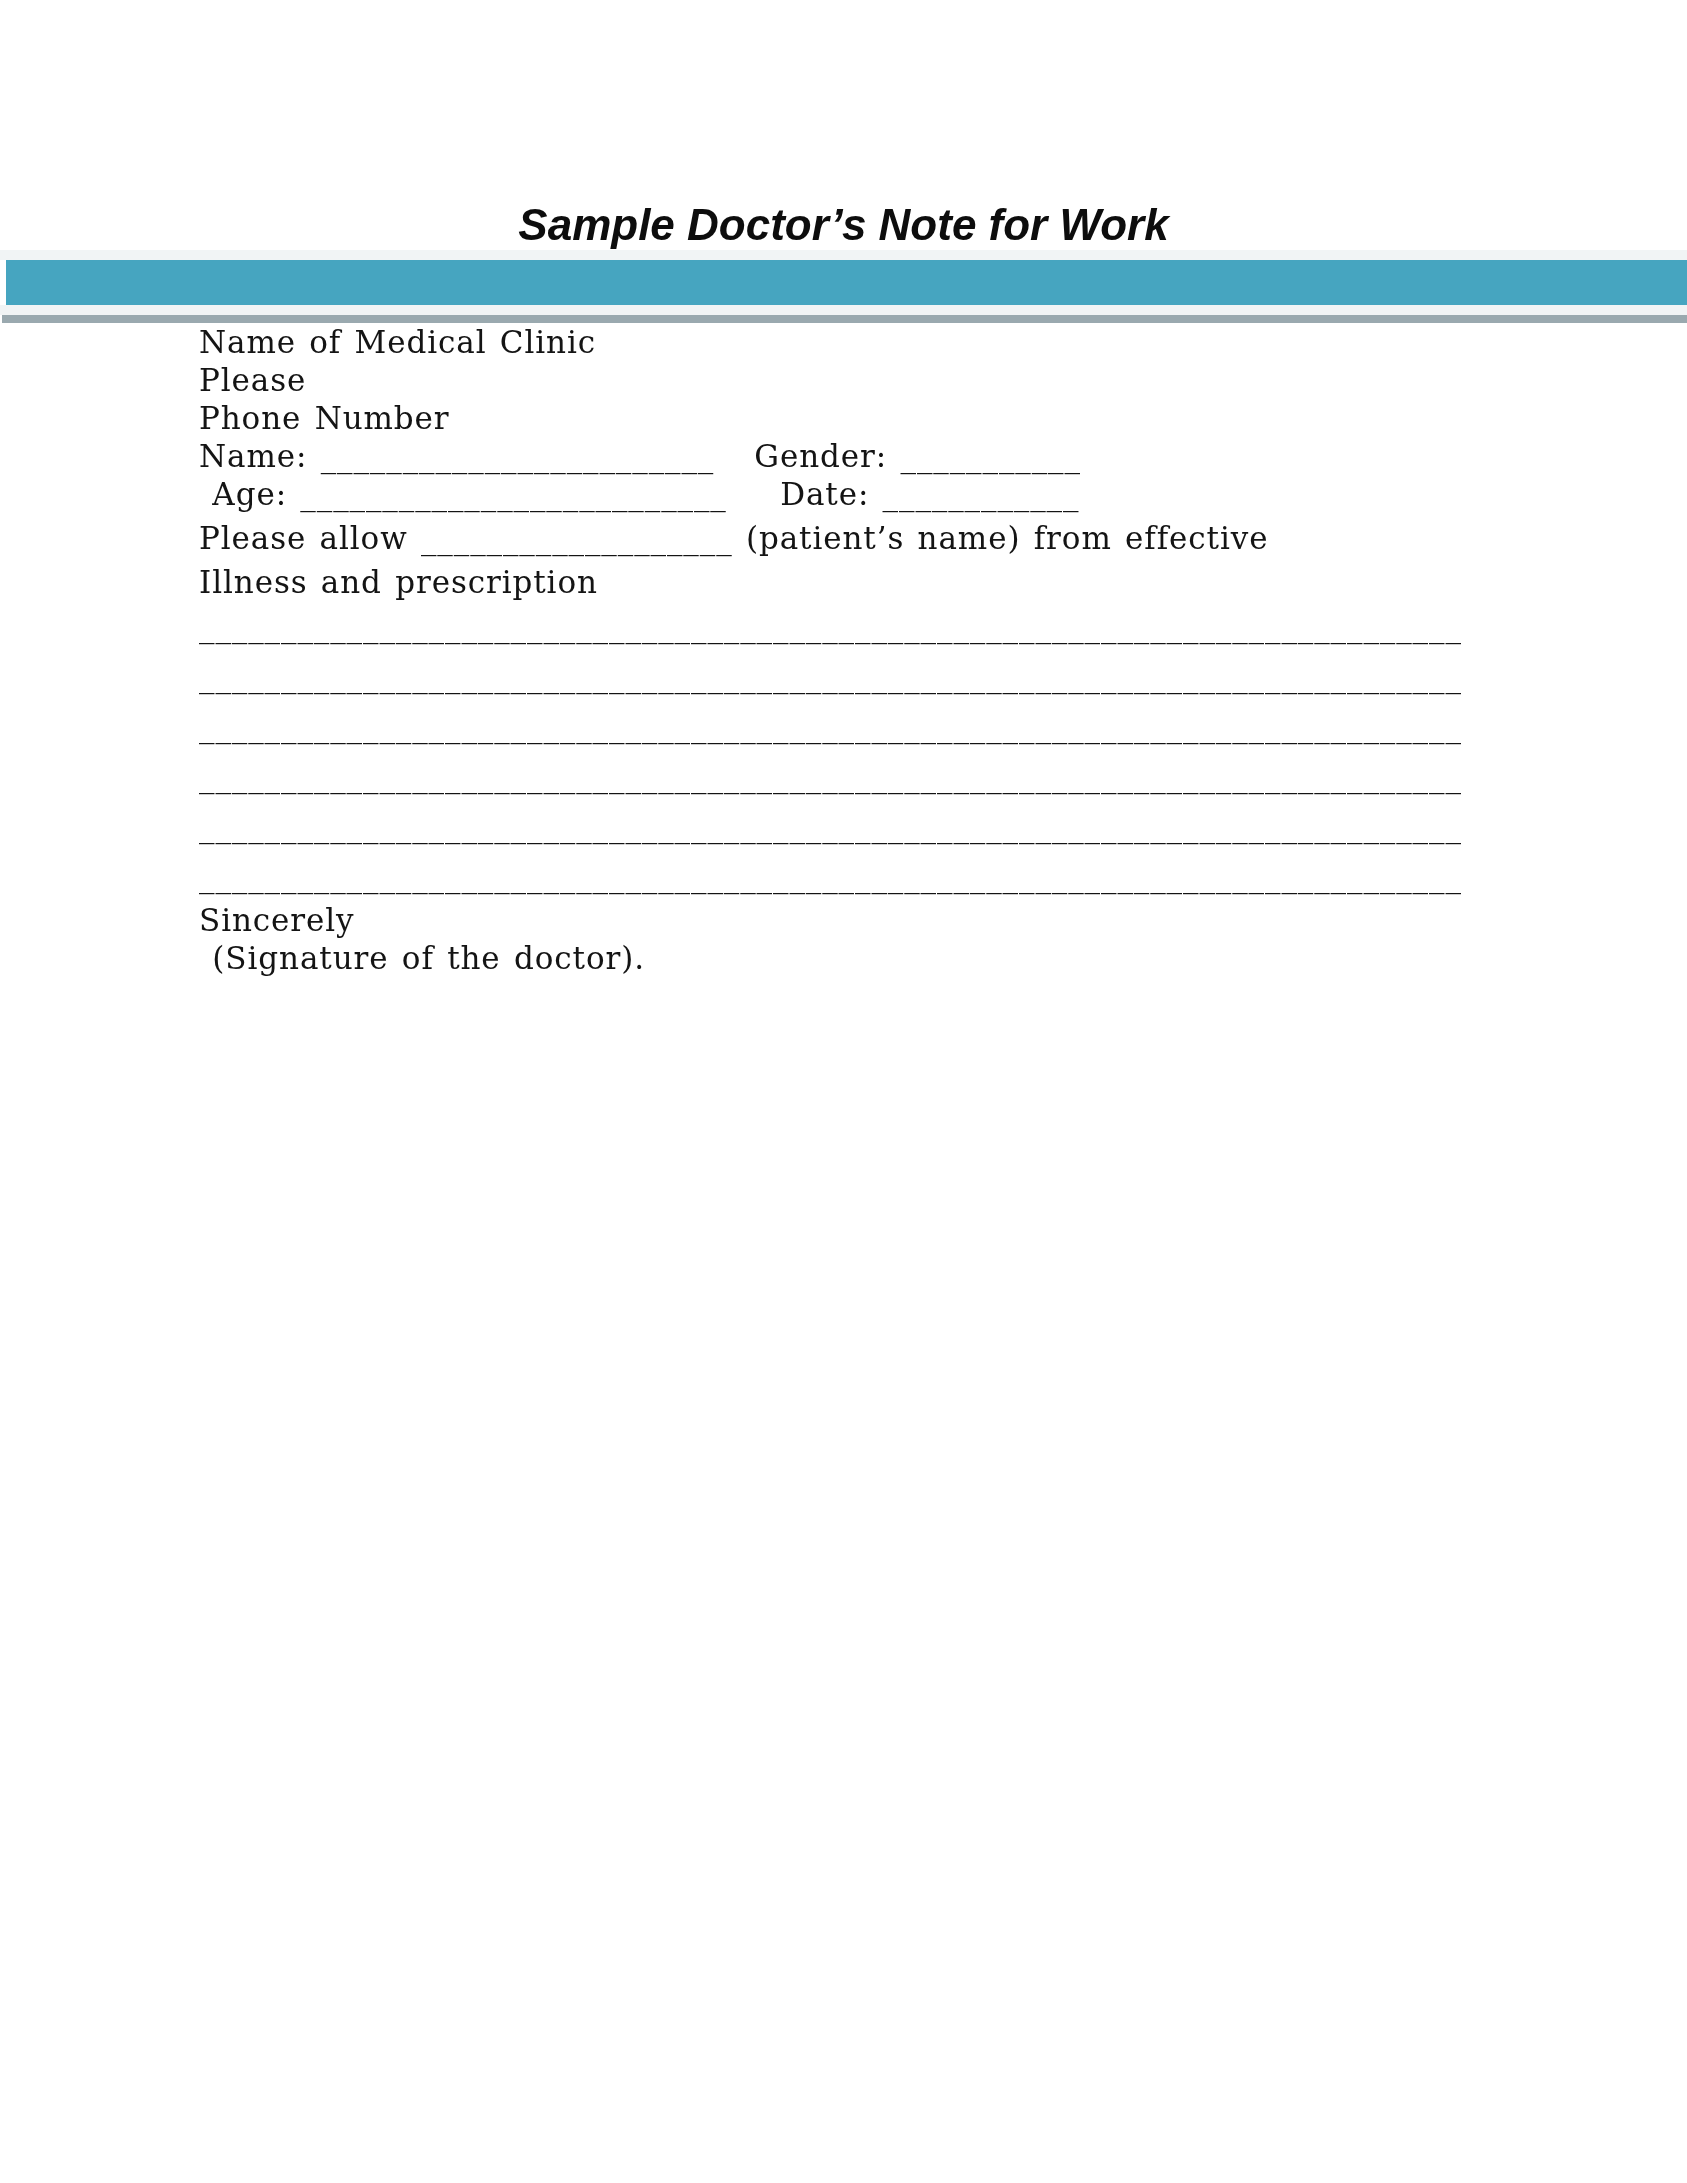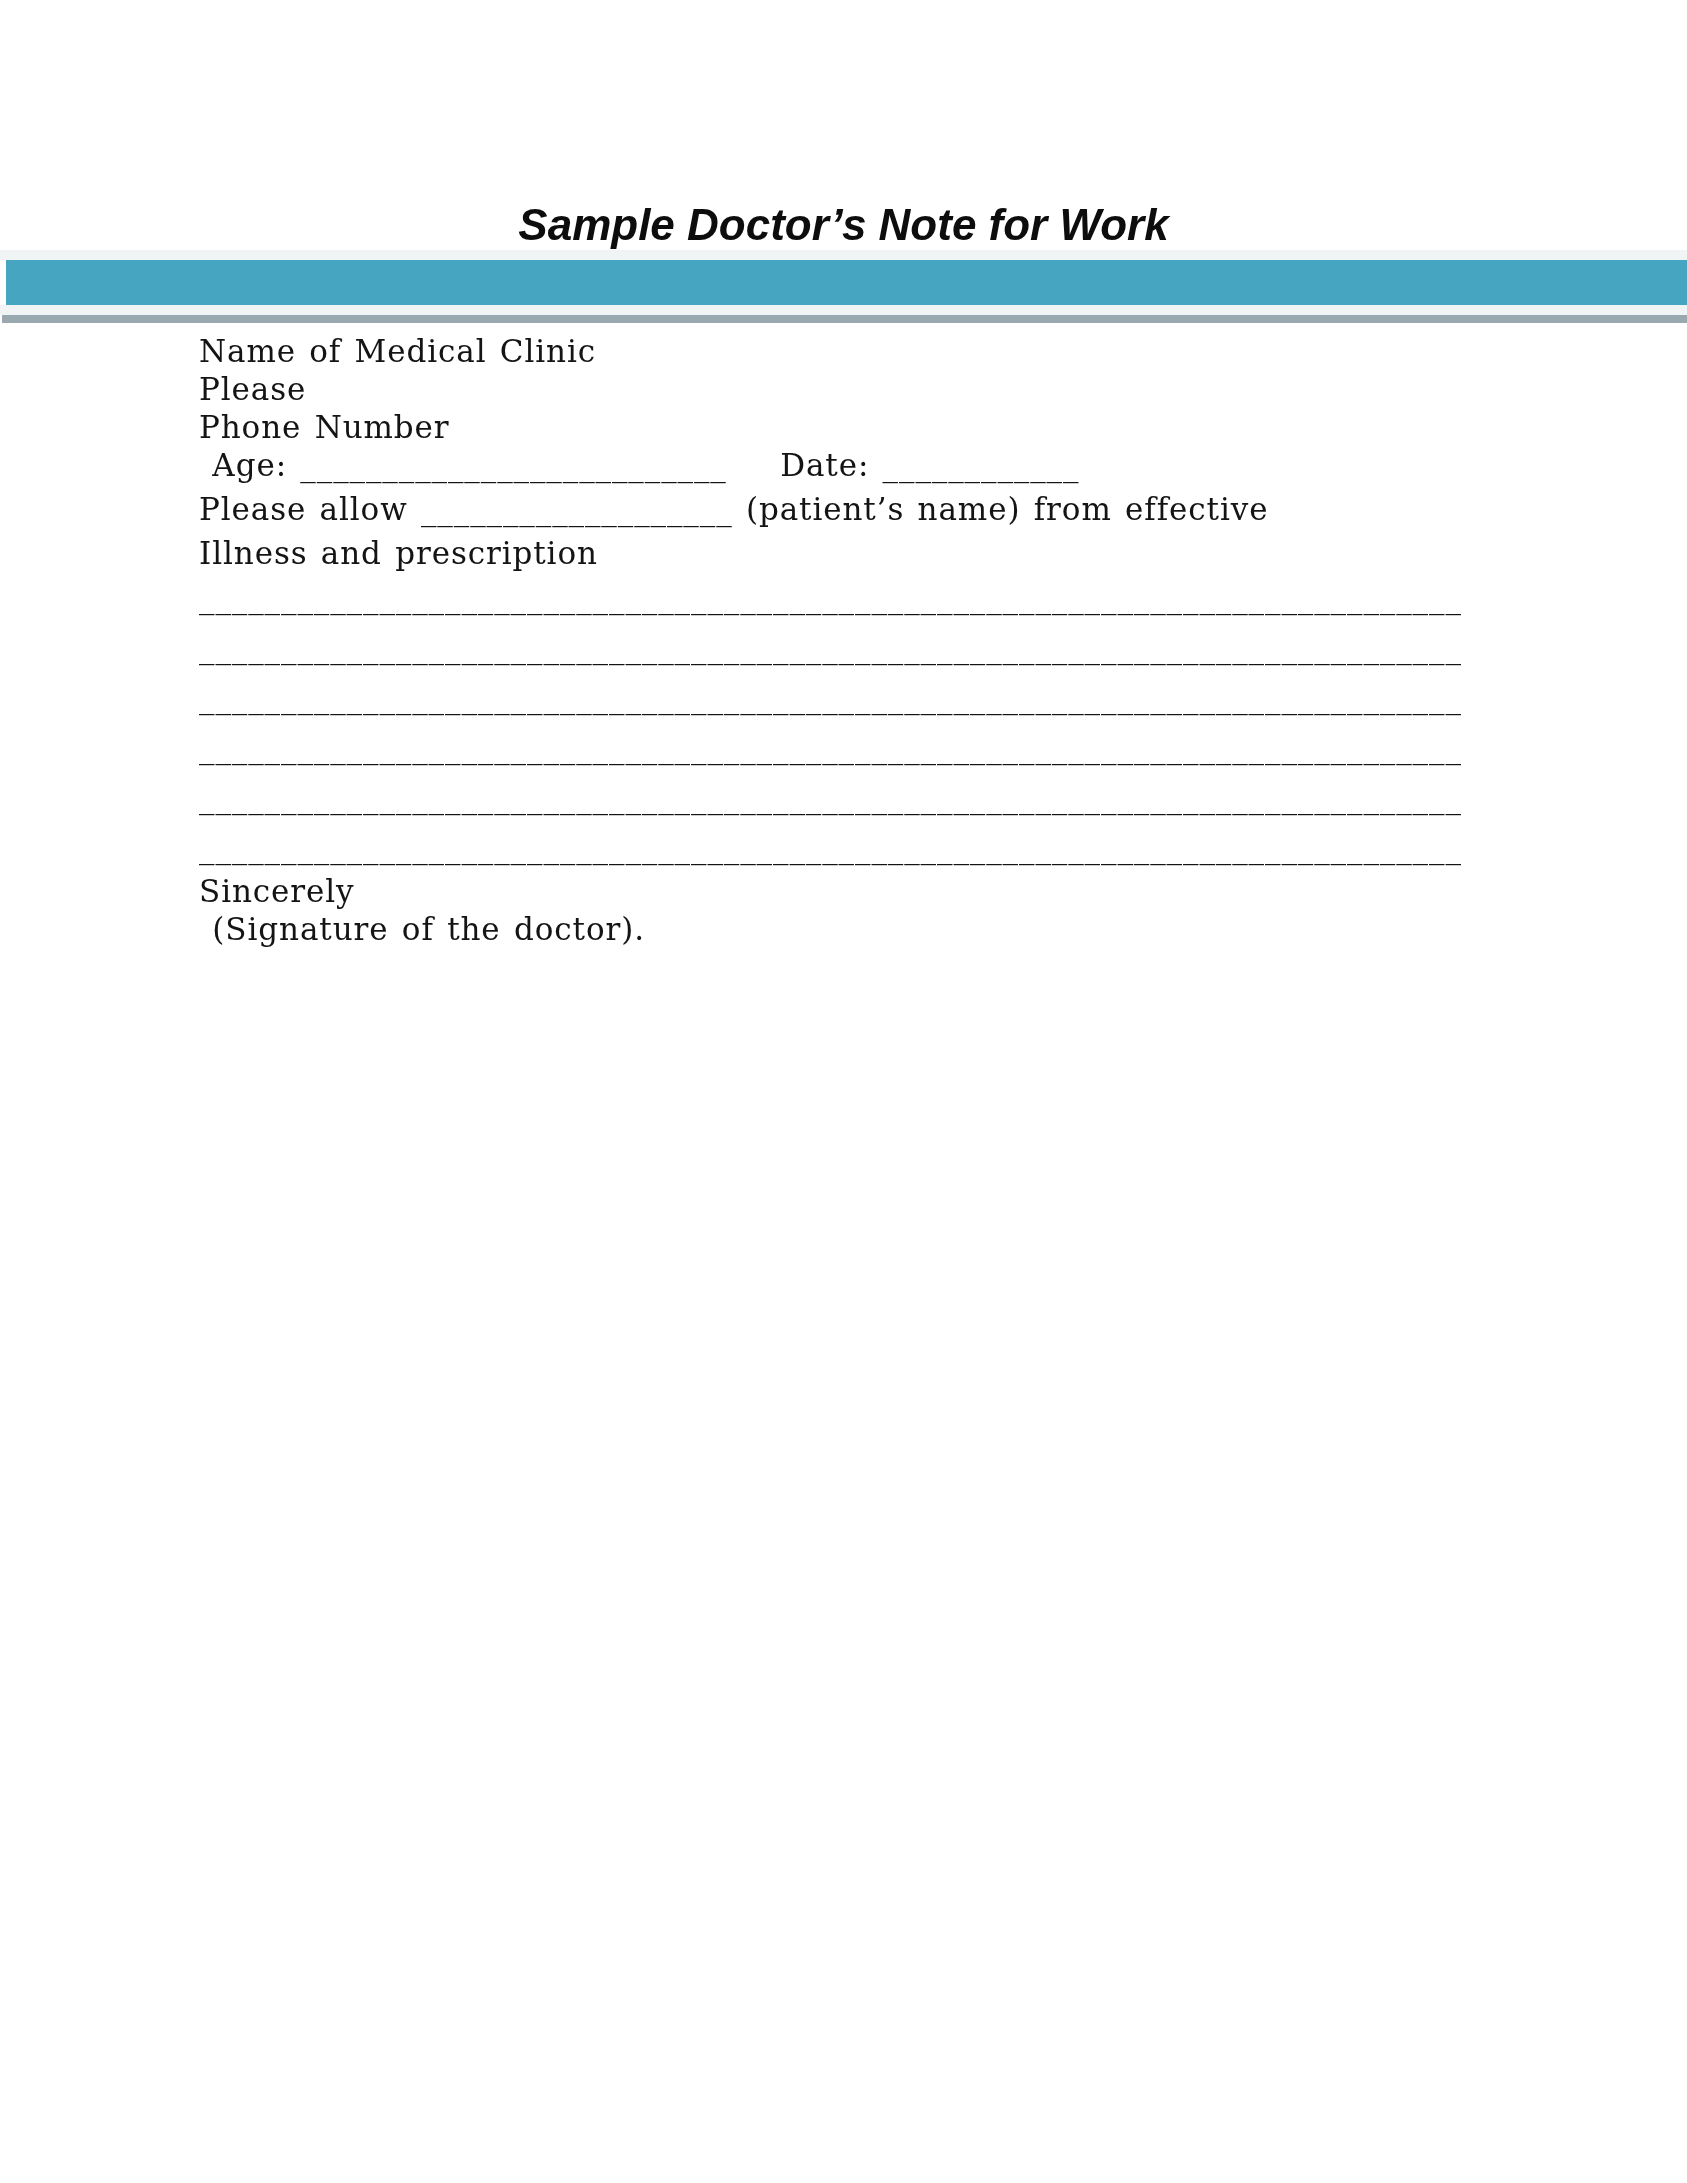--- a/index.html
+++ b/index.html
@@ -45,21 +45,21 @@
     height: 10.5px;
     background: var(--band_light, #f1f4f5);
   }
   .banner-gray-rule {
     height: 7.9px;
     margin-left: 1.7px;
     background: var(--gray_rule, #9aa9af);
   }
   
   .content {
-    padding: 9px 206px 0 199px;
+    padding: 0 206px 0 199px;
     font-size: 31px;
     line-height: 38px;
     letter-spacing: 0.9px;
     word-spacing: 2.6px;
   }
   .content p, .content h2 {
     margin: 0;
     white-space: pre-wrap;
   }
   .p-clinic-name  { margin-top: 65px; }
@@ -99,20 +99,21 @@
 
   <main class="content">
 
     <p class="p-clinic-name">Name of Medical Clinic</p>
 
     <p class="p-clinic-addr">Please</p>
 
     <p class="p-clinic-phone">Phone Number</p>
 
 
+    <p class="p-name-gender">Name: ________________________   Gender: ___________</p>
 
     <p class="p-age-date"> Age: __________________________    Date: ____________</p>
 
 
     <p class="p-request"><span>Please allow ___________________ (patient’s name) from effective</span><br></p>
 
     <p class="p-illness">Illness and prescription</p>
 
     <div class="ruled">
       <p>_____________________________________________________________________________</p>

